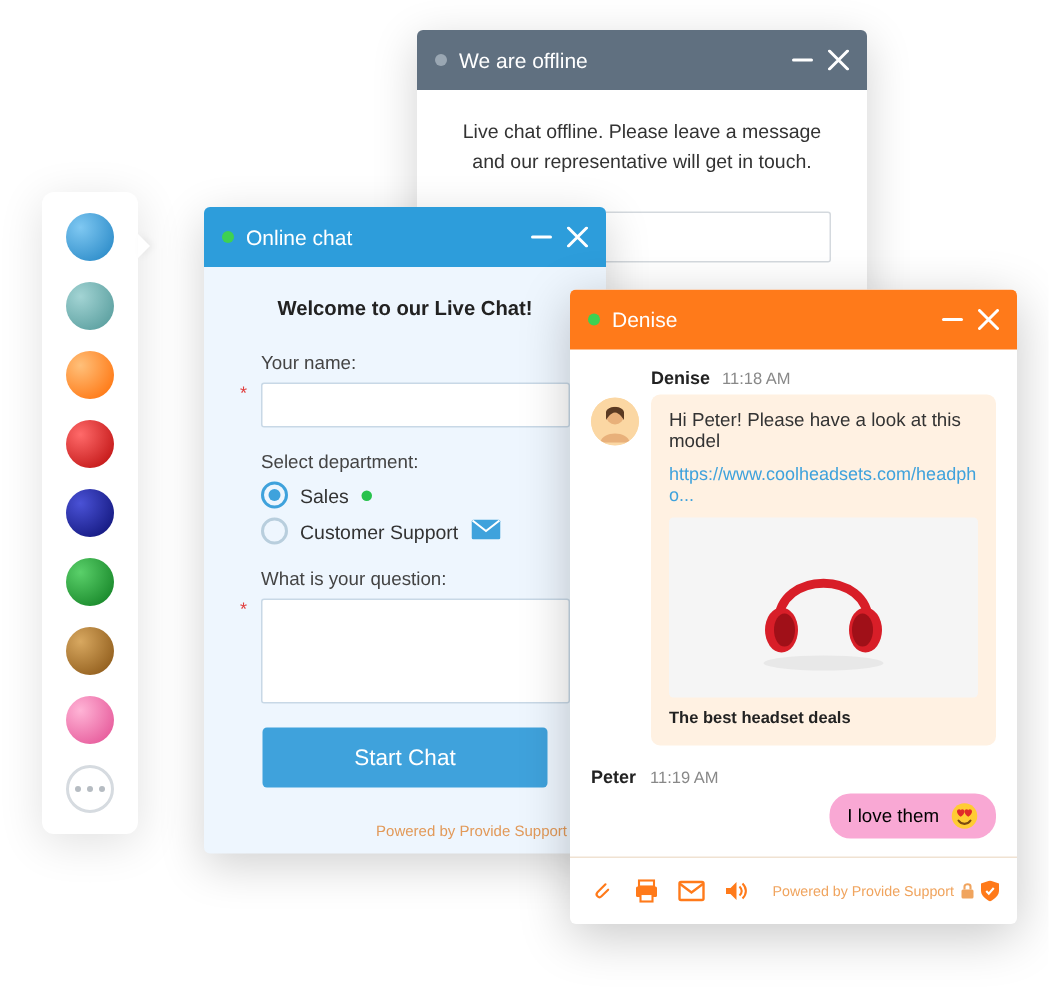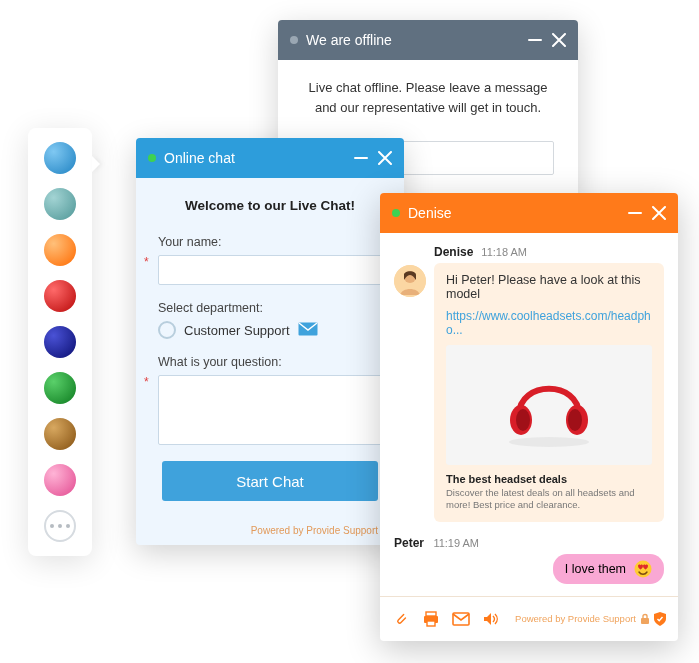--- a/index.html
+++ b/index.html
@@ -34,21 +34,21 @@
   .grey-msg { font-size:13px; color:#333; text-align:center; line-height:1.5; margin-bottom:24px; }
   .grey-input { width:100%; height:34px; border:1px solid #d4d9de; border-radius:2px; background:#fff; }
 
   
   .win-blue {
     position:absolute; left:136px; top:138px; width:268px;
     background:#eef6fe; border-radius:4px; box-shadow:0 8px 30px rgba(0,0,0,.18);
     overflow:hidden;
   }
   .hdr-blue { background:#2d9ddb; }
-  .blue-body { padding:20px 8px 10px; }
+  .blue-body { padding:20px 24px 10px; }
   .welcome { text-align:center; font-size:13.5px; font-weight:600; color:#222; margin-bottom:22px; }
   .field-label { font-size:12.5px; color:#444; margin-bottom:6px; }
   .req { color:#e04040; font-size:12px; margin-right:6px; display:inline-block; width:8px; }
   .input-row { display:flex; align-items:flex-start; margin-bottom:16px; }
   .text-input { flex:1; height:30px; border:1px solid #c8d8e6; border-radius:2px; background:#fff; padding:0 8px; font-size:13px; }
   .textarea { flex:1; height:70px; border:1px solid #c8d8e6; border-radius:2px; background:#fff; resize:none; }
   .dept { margin-bottom:16px; }
   .radio-row { display:flex; align-items:center; gap:8px; margin-top:6px; font-size:13px; color:#333; cursor:pointer; }
   .radio-outer { width:18px; height:18px; border-radius:50%; border:2px solid #3fa2dc; display:flex; align-items:center; justify-content:center; }
   .radio-outer.off { border-color:#b8cedd; }
@@ -153,20 +153,27 @@
 
     <div class="field-label" style="padding-left:14px;">Your name:</div>
     <div class="input-row">
       <span class="req">*</span>
       <input class="text-input" style="">
     </div>
 
     <div class="dept">
       <div class="field-label" style="padding-left:14px;">Select department:</div>
       <div class="radio-row" style="padding-left:14px;">
+        <span class="radio-outer">
+            <span class="radio-inner"></span>
+          </span>
+        <span>Sales</span>
+        <span class="dept-status"></span>
+      </div>
+      <div class="radio-row" style="padding-left:14px;">
         <span class="radio-outer off"></span>
         <span>Customer Support</span>
         <span class="mail-ico">
           <svg viewBox="0 0 20 14">
               <rect x="0.5" y="0.5" width="19" height="13" rx="1" fill="#3fa2dc"></rect>
               <path d="M1 1 L10 8 L19 1" stroke="#fff" stroke-width="1.4" fill="none"></path>
             </svg>
         </span>
       </div>
     </div>
@@ -223,21 +230,20 @@
           <svg width="110" height="90" viewBox="0 0 110 90">
             <ellipse cx="55" cy="82" rx="40" ry="5" fill="#e8e8e8"></ellipse>
             <path d="M25 55 C25 20 85 20 85 55" stroke="#d81e28" stroke-width="6" fill="none"></path>
             <ellipse cx="27" cy="60" rx="11" ry="15" fill="#d81e28"></ellipse>
             <ellipse cx="29" cy="60" rx="7" ry="11" fill="#a01018"></ellipse>
             <ellipse cx="83" cy="60" rx="11" ry="15" fill="#d81e28"></ellipse>
             <ellipse cx="81" cy="60" rx="7" ry="11" fill="#a01018"></ellipse>
           </svg>
         </div>
         <div class="preview-title">The best headset deals</div>
-        <div class="preview-desc">Discover the latest deals on all headsets and more! Best price and clearance.</div>
       </div>
     </div>
 
     <div class="reply-block">
       <div class="reply-meta">
         <span class="name">Peter</span>
         <span class="time">11:19 AM</span>
       </div>
       <div class="reply-bubble">
         <span>I love them</span>

